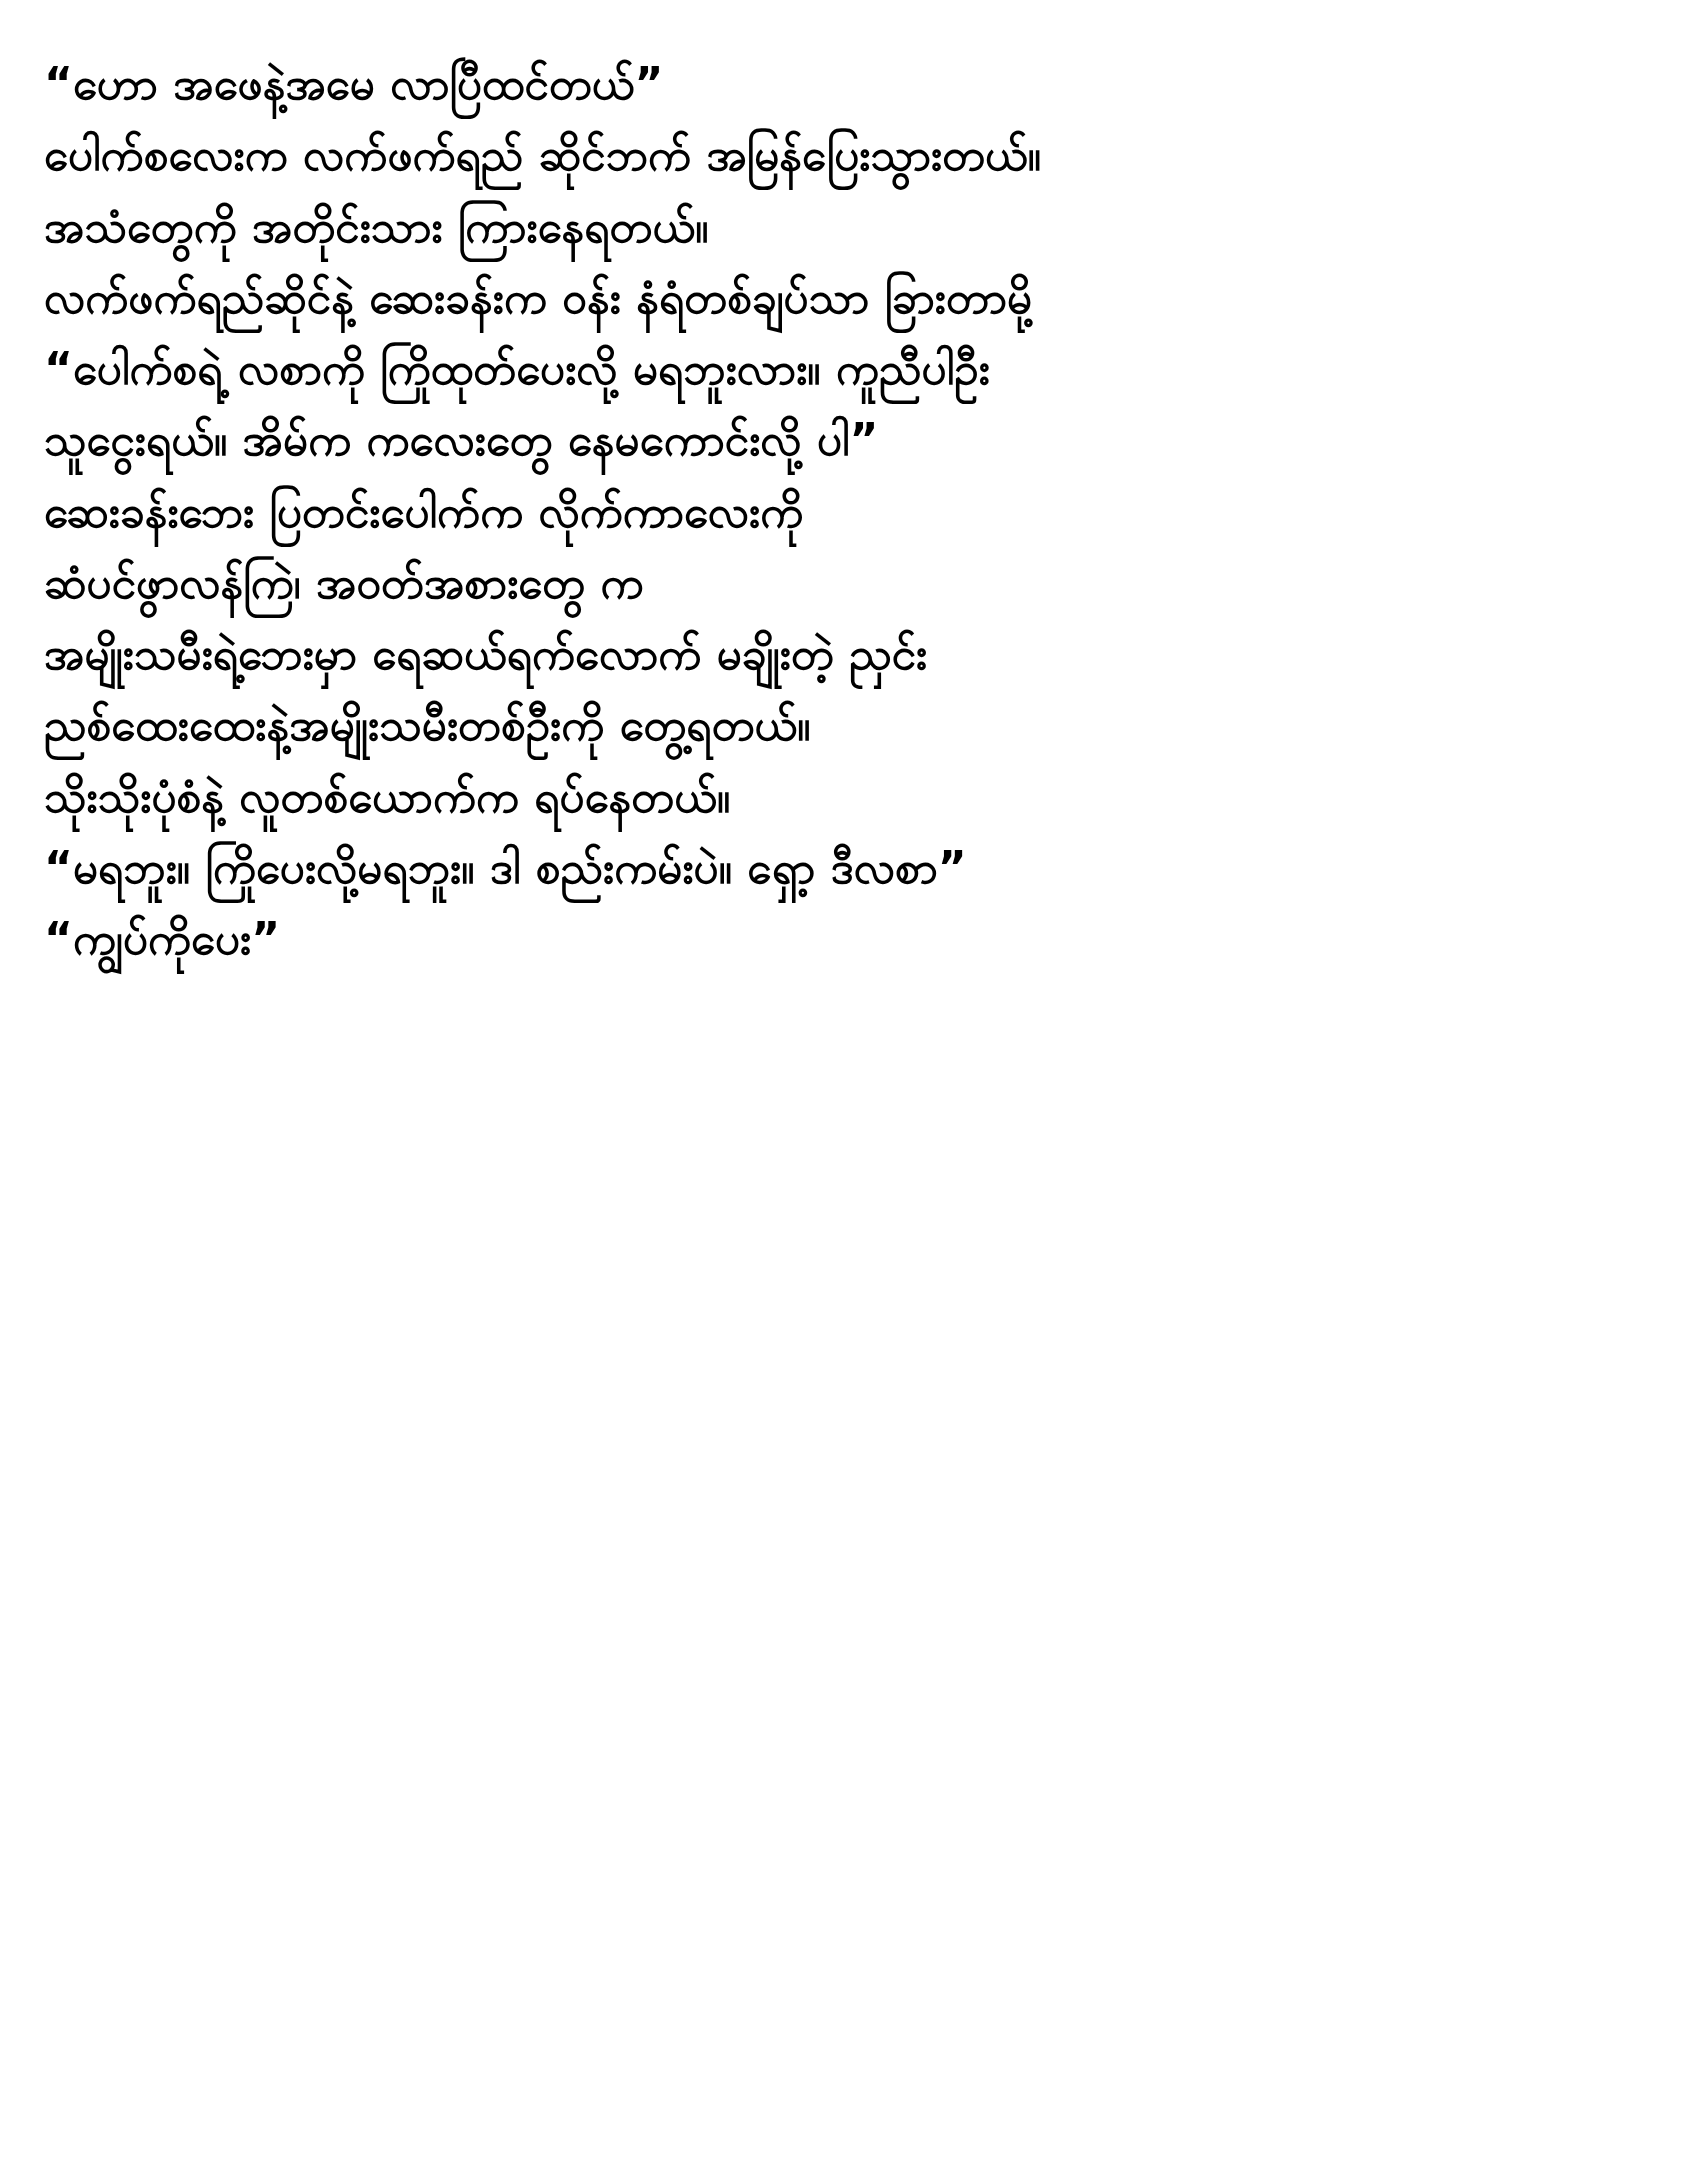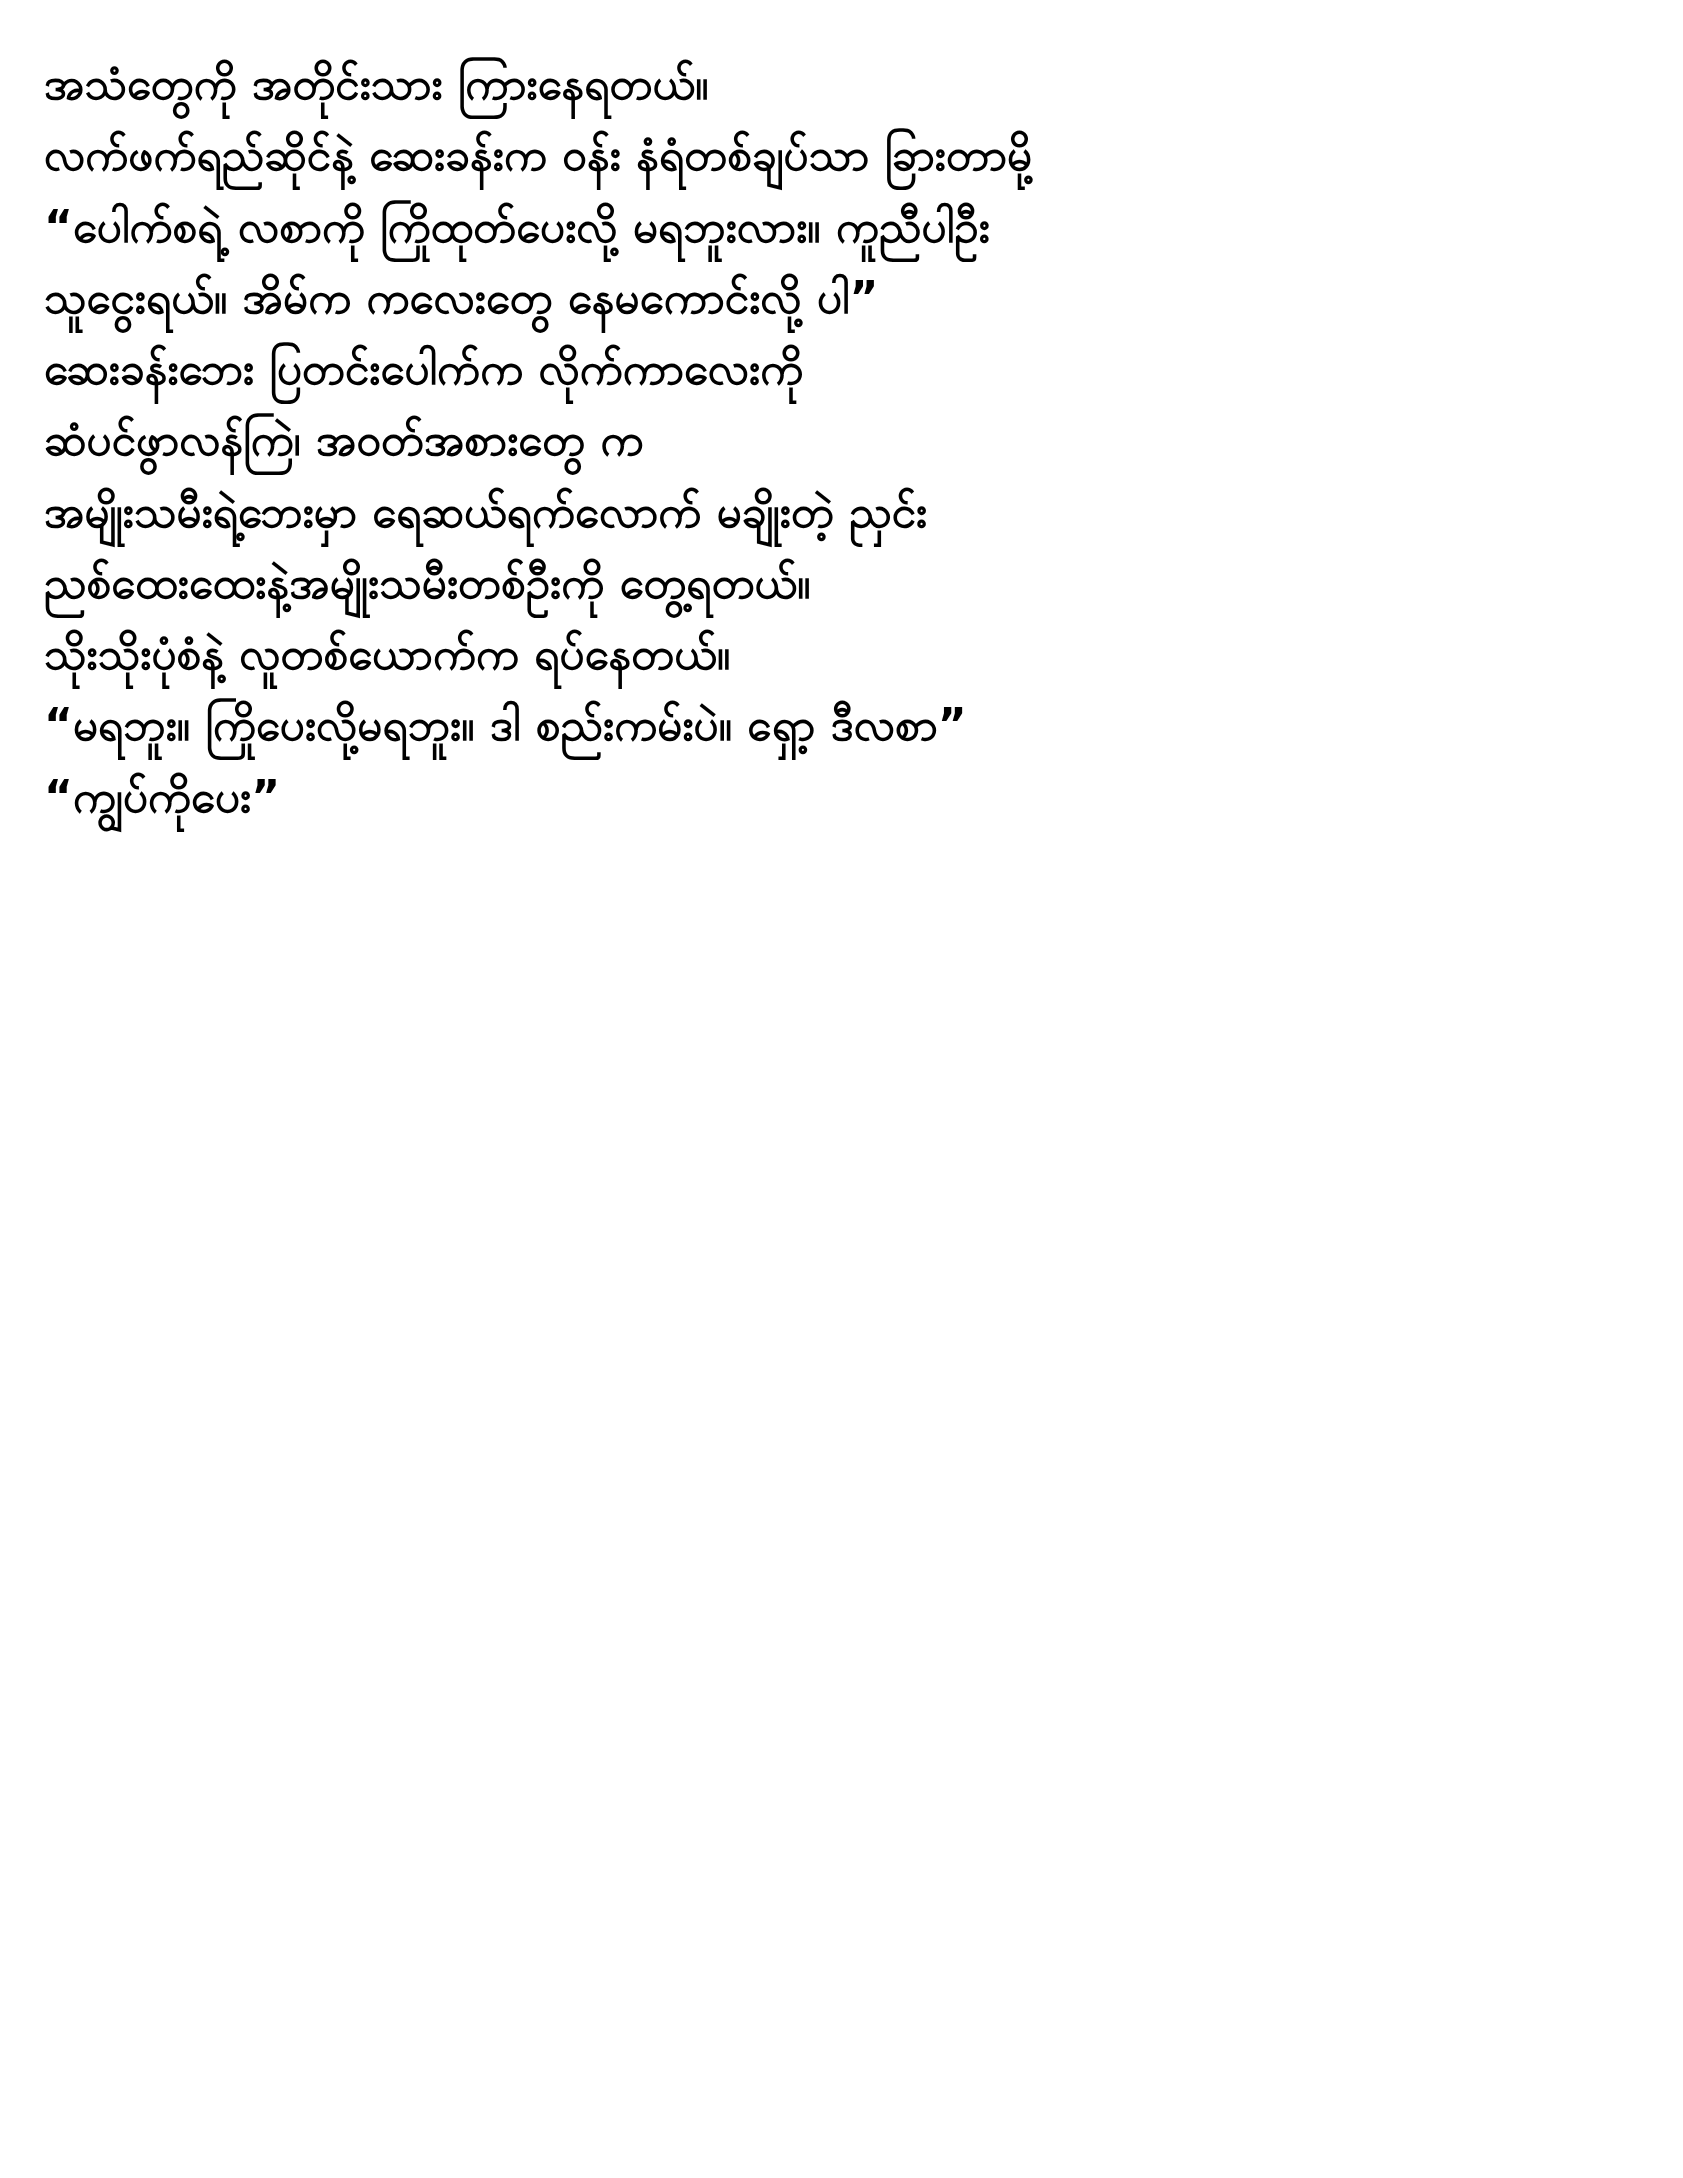--- a/index.html
+++ b/index.html
@@ -33,20 +33,22 @@
     white-space: pre-wrap;
     word-break: keep-all;
     color: #000000;
   }
 </style>
 </head>
 <body>
 
 <div class="page">
   <div class="body-text">
+    <span class="line">“ဟော အဖေနဲ့အမေ လာပြီထင်တယ်”</span>
+    <span class="line">ပေါက်စလေးက လက်ဖက်ရည် ဆိုင်ဘက် အမြန်ပြေးသွားတယ်။</span>
     <span class="line">အသံတွေကို အတိုင်းသား ကြားနေရတယ်။</span>
     <span class="line">လက်ဖက်ရည်ဆိုင်နဲ့ ဆေးခန်းက ဝန်း နံရံတစ်ချပ်သာ ခြားတာမို့</span>
     <span class="line">“ပေါက်စရဲ့ လစာကို ကြိုထုတ်ပေးလို့ မရဘူးလား။ ကူညီပါဦး</span>
     <span class="line">သူငွေးရယ်။ အိမ်က ကလေးတွေ နေမကောင်းလို့ ပါ”</span>
     <span class="line">ဆေးခန်းဘေး ပြတင်းပေါက်က လိုက်ကာလေးကို</span>
     <span class="line">ဆံပင်ဖွာလန်ကြဲ၊ အဝတ်အစားတွေ က</span>
     <span class="line">အမျိုးသမီးရဲ့ဘေးမှာ ရေဆယ်ရက်လောက် မချိုးတဲ့ ညှင်း</span>
     <span class="line">ညစ်ထေးထေးနဲ့အမျိုးသမီးတစ်ဦးကို တွေ့ရတယ်။</span>
     <span class="line">သိုးသိုးပုံစံနဲ့ လူတစ်ယောက်က ရပ်နေတယ်။</span>
     <span class="line">“မရဘူး။ ကြိုပေးလို့မရဘူး။ ဒါ စည်းကမ်းပဲ။ ရှော့ ဒီလစာ”</span>

